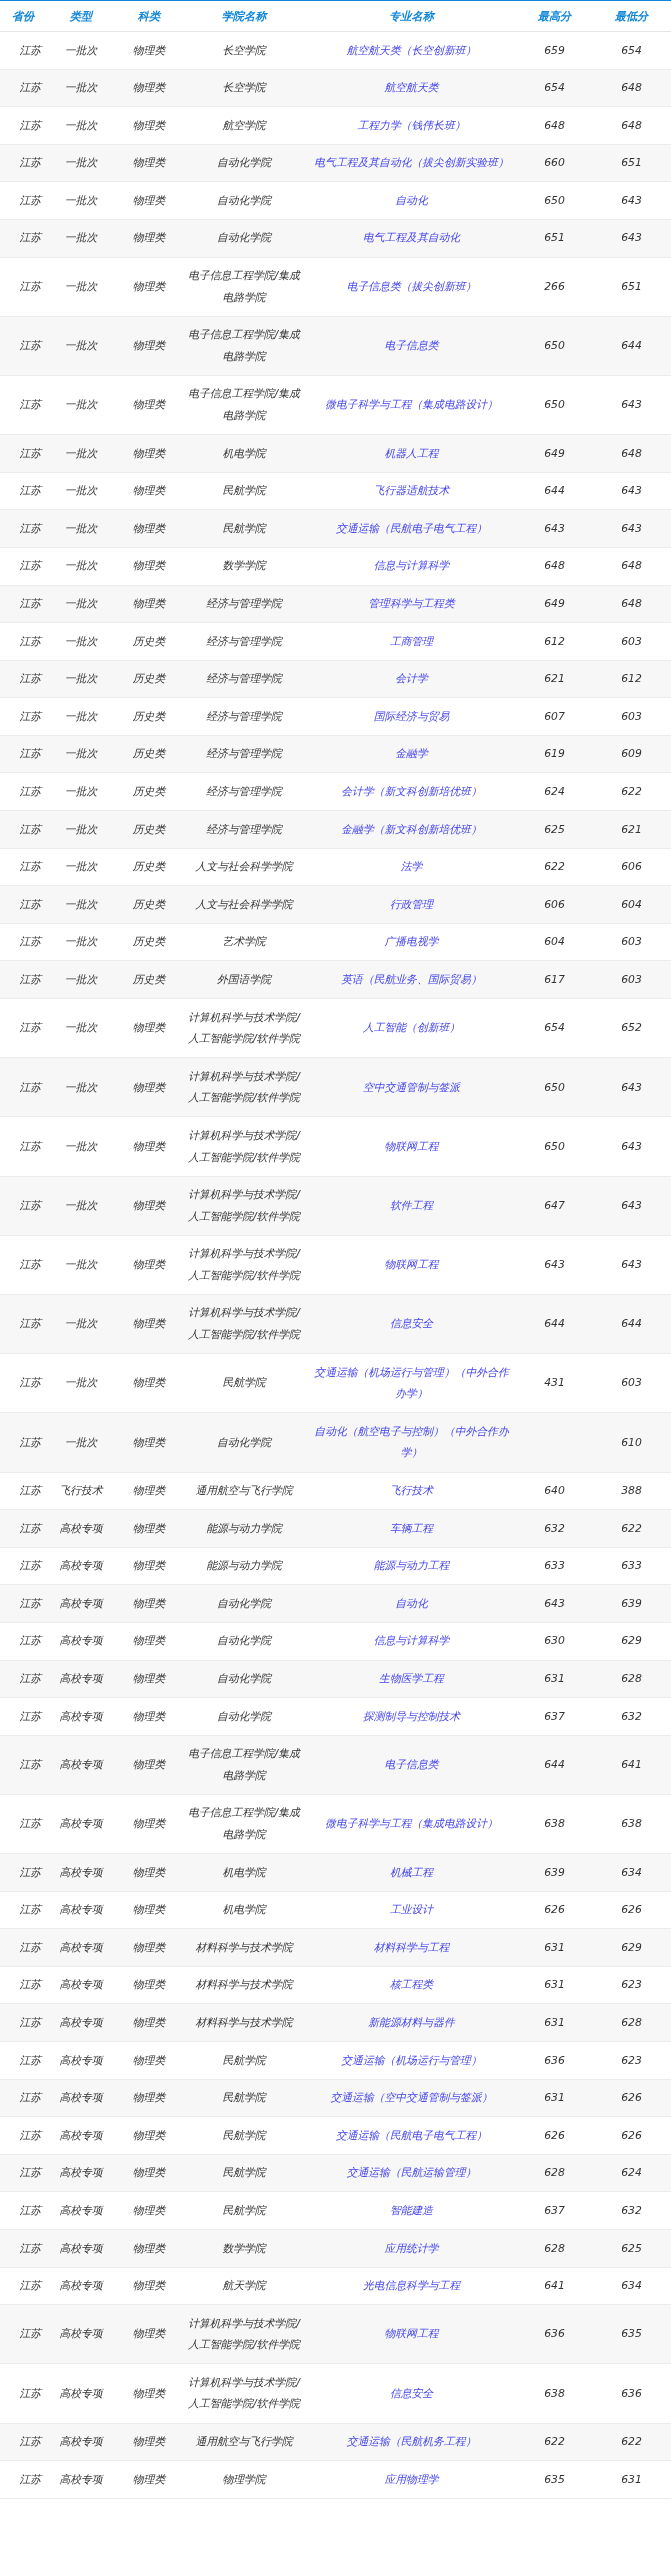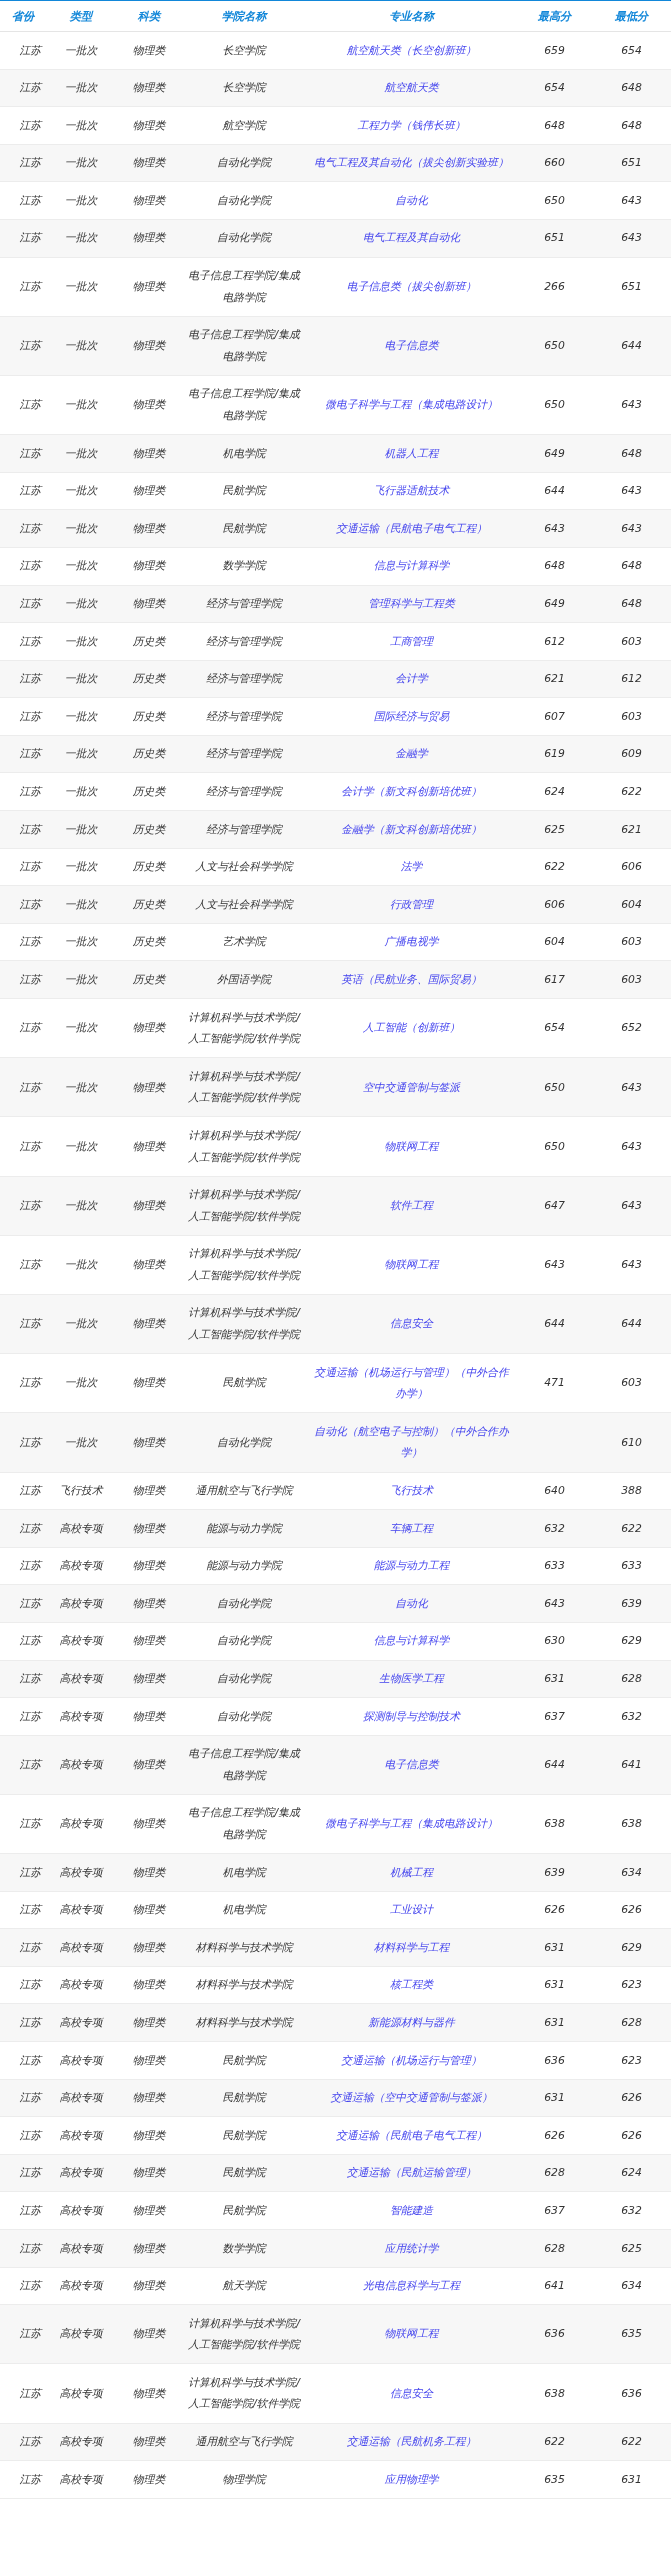--- a/index.html
+++ b/index.html
@@ -354,21 +354,21 @@
           <td><a class="major-link">信息安全</a></td>
           <td>644</td>
           <td>644</td>
         </tr>
         <tr>
           <td class="col-province">江苏</td>
           <td>一批次</td>
           <td>物理类</td>
           <td>民航学院</td>
           <td><a class="major-link">交通运输（机场运行与管理）（中外合作办学）</a></td>
-          <td>471</td>
+          <td>431</td>
           <td>603</td>
         </tr>
         <tr>
           <td class="col-province">江苏</td>
           <td>一批次</td>
           <td>物理类</td>
           <td>自动化学院</td>
           <td><a class="major-link">自动化（航空电子与控制）（中外合作办学）</a></td>
           <td></td>
           <td>610</td>

